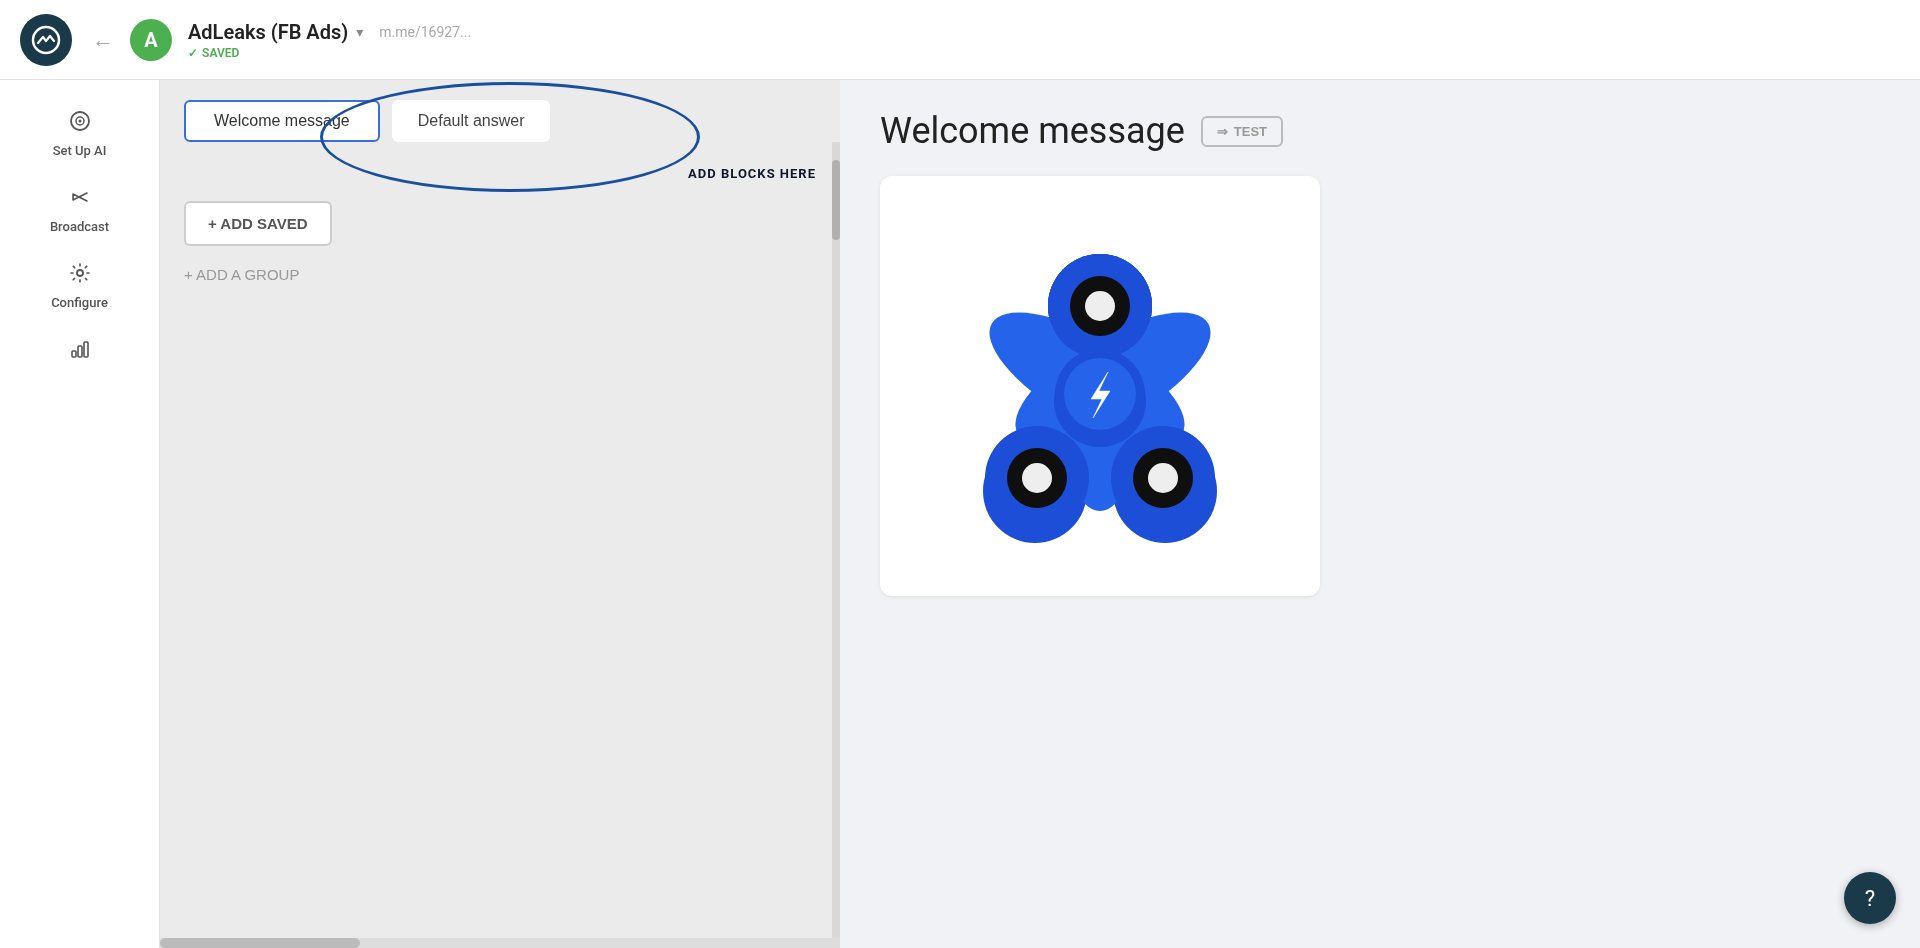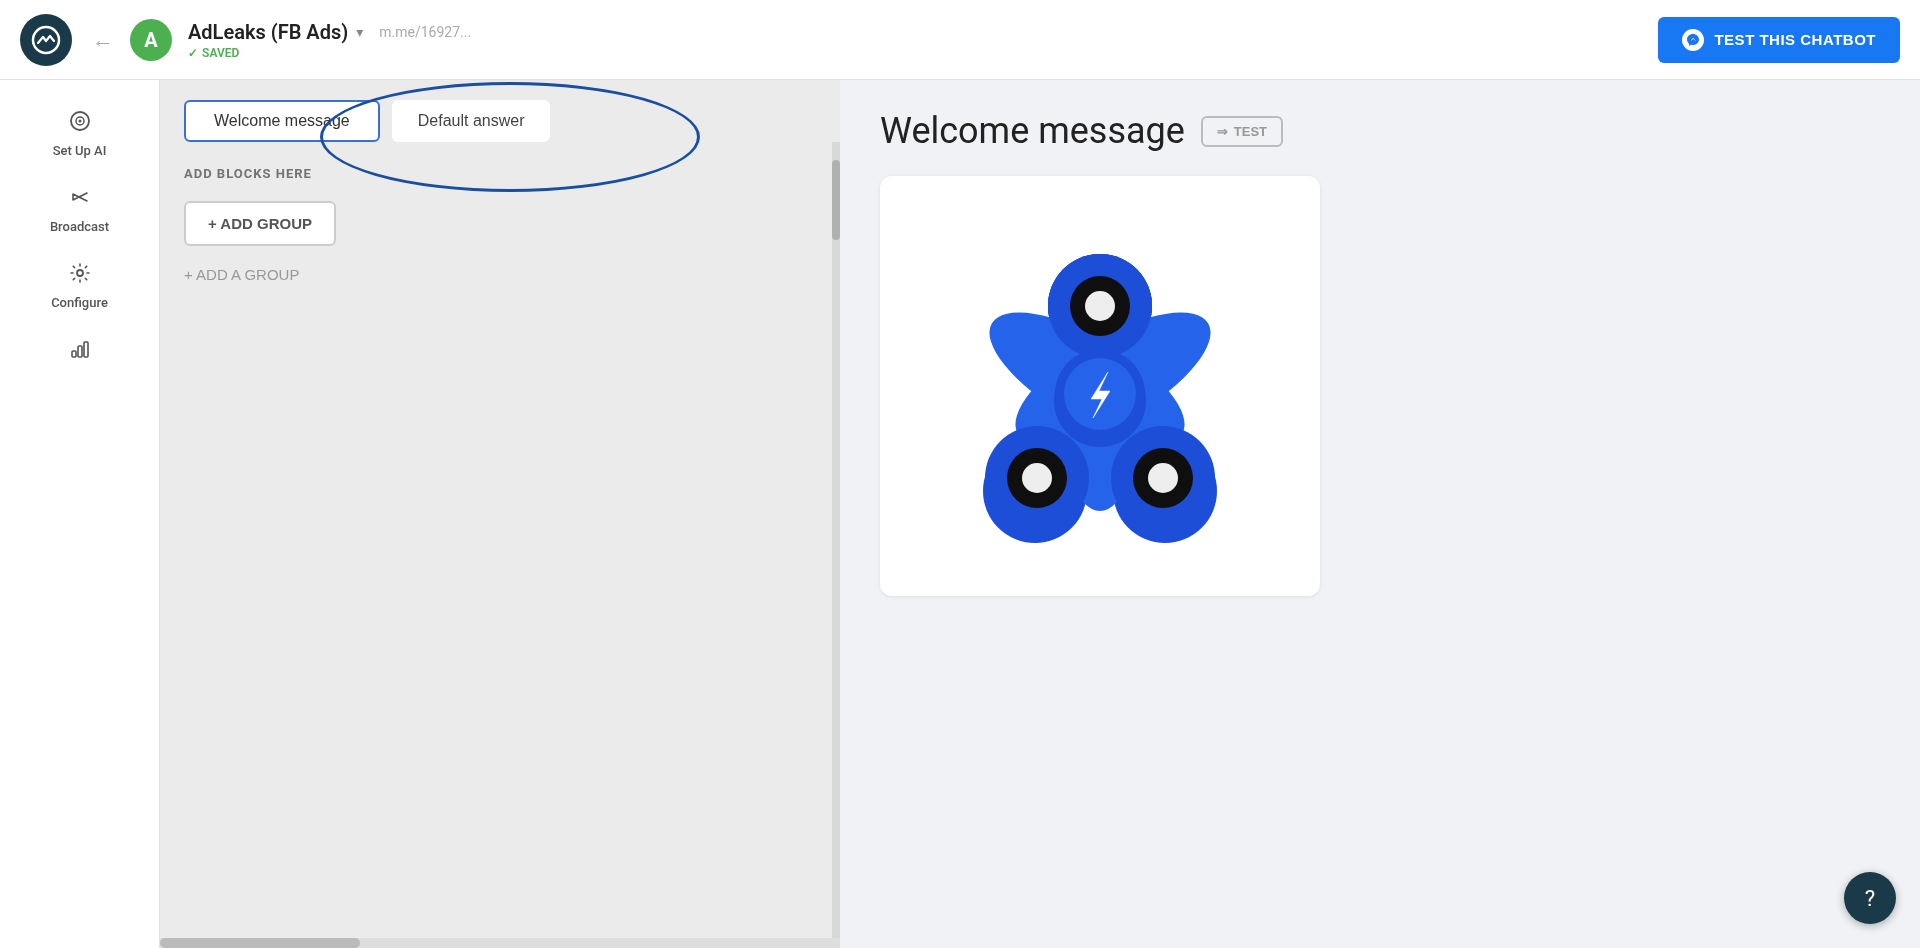--- a/index.html
+++ b/index.html
@@ -168,23 +168,24 @@
       flex: 1;
       overflow-y: auto;
       padding: 24px;
       display: flex;
       flex-direction: column;
       gap: 16px;
     }
     .add-blocks-label {
       font-size: 13px;
       font-weight: 700;
-      color: #737373;
+      color: #0f172a;
       letter-spacing: 1px;
       margin-bottom: 4px;
+      text-align: right;
     }
     .add-block-btn {
       background: #fff;
       border: 2px solid #ccc;
       border-radius: 6px;
       padding: 12px 22px;
       font-size: 15px;
       font-weight: 600;
       color: #555;
       cursor: pointer;
@@ -312,29 +313,20 @@
       <span class="header-title">AdLeaks (FB Ads)</span>
       <span class="dropdown-arrow">▾</span>
       <span class="url-display">m.me/16927...</span>
     </div>
     <div class="saved-badge">
       <span>✓</span>
       <span>SAVED</span>
     </div>
   </div>
   <div class="header-spacer"></div>
-  <button class="test-chatbot-btn">
-    <div class="messenger-icon-btn">
-      <svg width="14" height="14" viewBox="0 0 14 14" fill="none">
-        <path d="M7 1C3.686 1 1 3.462 1 6.5c0 1.7.82 3.22 2.1 4.24V13l2.08-1.14c.55.15 1.18.14 1.82.14 3.314 0 6-2.462 6-5.5S10.314 1 7 1z" fill="#1877f2"></path>
-        <path d="M5.5 7.5l1.5-2 2.5 2-2.5-2.5-1.5 2z" fill="white" stroke="white" stroke-width="0.3"></path>
-      </svg>
-    </div>
-    <span>TEST THIS CHATBOT</span>
-  </button>
 </div>
 
 <div class="main-layout">
 
   <div class="sidebar">
 
     <div class="sidebar-item">
       <div class="sidebar-icon">
         <svg width="22" height="22" viewBox="0 0 22 22" fill="none">
           <circle cx="11" cy="11" r="9" stroke="#555" stroke-width="1.8" fill="none"></circle>
@@ -382,21 +374,21 @@
 
     <div class="ellipse-overlay"></div>
 
     <div class="tabs-row">
       <button class="tab-btn active">Welcome message</button>
       <button class="tab-btn-default">Default answer</button>
     </div>
 
     <div class="block-area">
       <div class="add-blocks-label">ADD BLOCKS HERE</div>
-      <button class="add-block-btn">+ ADD GROUP</button>
+      <button class="add-block-btn">+ ADD SAVED</button>
       <button class="add-group-btn">+ ADD A GROUP</button>
     </div>
 
     <div style="position:absolute; right:0; top:0; bottom:0; width:8px; background:#d8d8d8;">
       <div style="width:8px; height:80px; background:#b0b0b0; border-radius:4px; margin-top:80px;"></div>
     </div>
 
     <div class="bottom-scrollbar">
       <div class="bottom-scrollbar-thumb"></div>
     </div>

